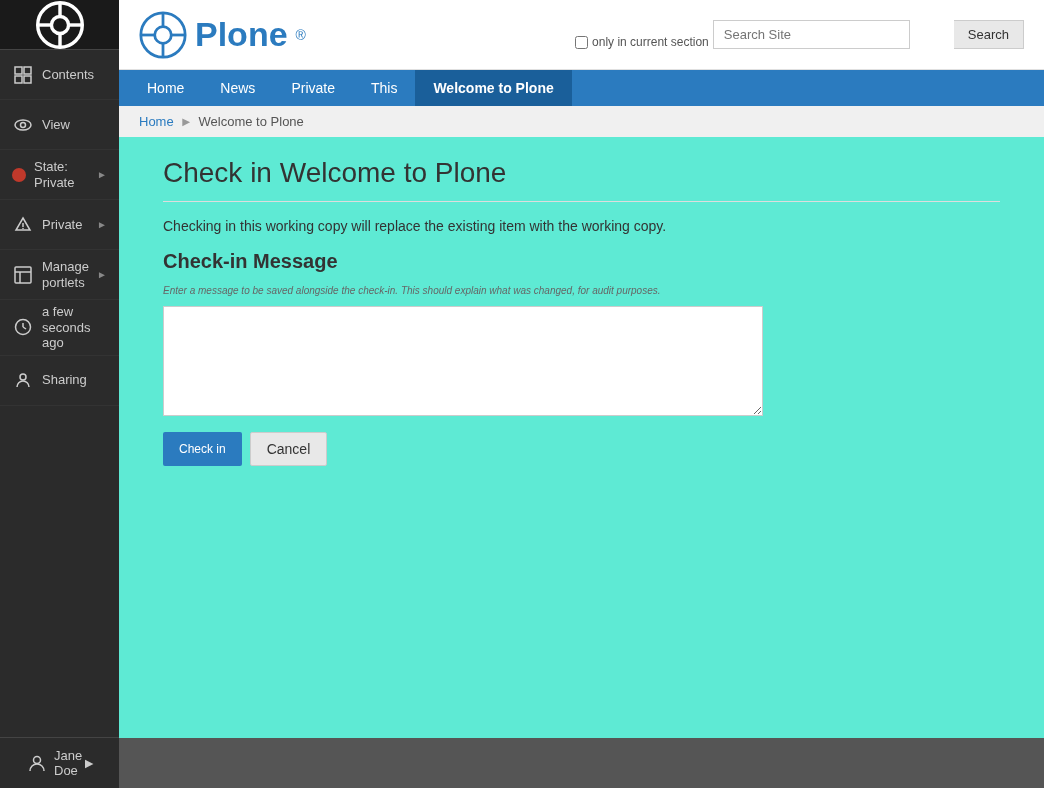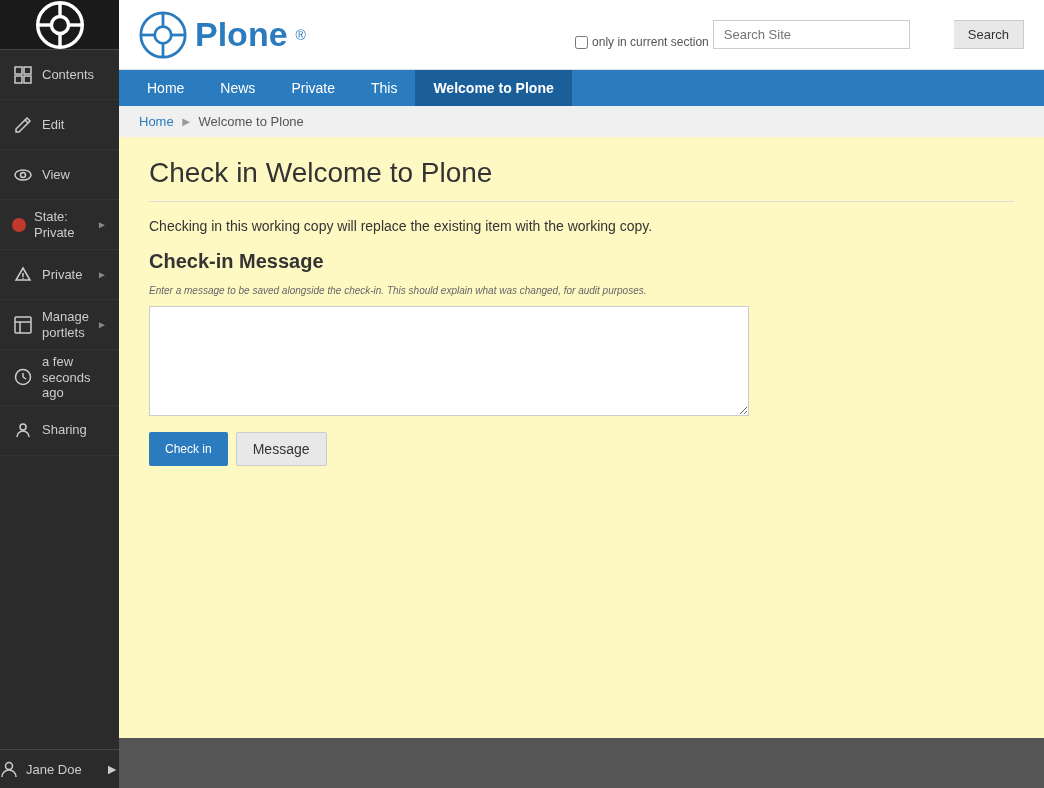--- a/index.html
+++ b/index.html
@@ -51,21 +51,21 @@
     .sidebar-item.state .dot {
       width: 14px; height: 14px;
       border-radius: 50%;
       background: #c0392b;
       margin-right: 8px;
       flex-shrink: 0;
     }
     .sidebar-bottom {
       margin-top: auto;
       border-top: 1px solid #444;
-      padding: 10px 0;
+      padding: 10px 28px;
       display: flex;
       align-items: center;
       cursor: pointer;
       color: #ccc;
     }
     .sidebar-bottom .icon { margin-right: 8px; }
 
     
     .main {
       flex: 1;
@@ -155,23 +155,23 @@
       align-items: center;
       gap: 6px;
       font-size: 13px;
       color: #555;
     }
     .breadcrumb a { color: #2b7bbf; text-decoration: none; }
     .breadcrumb-sep { color: #999; }
 
     
     .content {
-      padding: 20px 30px;
+      padding: 20px 44px;
       flex: 1;
-      background: #fef9c3;
+      background: #5eead4;
       overflow-y: auto;
     }
     .page-title {
       font-size: 28px;
       font-weight: normal;
       color: #333;
       margin-bottom: 16px;
       padding-bottom: 12px;
       border-bottom: 1px solid #ddd;
     }
@@ -255,29 +255,20 @@
       <svg width="18" height="18" viewBox="0 0 18 18" fill="none" xmlns="http://www.w3.org/2000/svg">
         <rect x="1" y="1" width="7" height="7" stroke="#ccc" stroke-width="1.5" fill="none"></rect>
         <rect x="10" y="1" width="7" height="7" stroke="#ccc" stroke-width="1.5" fill="none"></rect>
         <rect x="1" y="10" width="7" height="7" stroke="#ccc" stroke-width="1.5" fill="none"></rect>
         <rect x="10" y="10" width="7" height="7" stroke="#ccc" stroke-width="1.5" fill="none"></rect>
       </svg>
     </span>
     <span class="label">Contents</span>
   </div>
 
-  <div class="sidebar-item">
-    <span class="icon">
-      <svg width="18" height="18" viewBox="0 0 18 18" fill="none" xmlns="http://www.w3.org/2000/svg">
-        <path d="M2 13L11 4L14 7L5 16L2 16L2 13Z" stroke="#ccc" stroke-width="1.5" fill="none"></path>
-        <path d="M11 4L13 2L16 5L14 7" stroke="#ccc" stroke-width="1.5" fill="none"></path>
-      </svg>
-    </span>
-    <span class="label">Edit</span>
-  </div>
 
   <div class="sidebar-item">
     <span class="icon">
       <svg width="18" height="18" viewBox="0 0 18 18" fill="none" xmlns="http://www.w3.org/2000/svg">
         <ellipse cx="9" cy="9" rx="8" ry="5" stroke="#ccc" stroke-width="1.5" fill="none"></ellipse>
         <circle cx="9" cy="9" r="2.5" stroke="#ccc" stroke-width="1.5" fill="none"></circle>
       </svg>
     </span>
     <span class="label">View</span>
   </div>
@@ -387,18 +378,18 @@
   </div>
 
   <div class="content">
     <h1 class="page-title">Check in Welcome to Plone</h1>
     <p class="description">Checking in this working copy will replace the existing item with the working copy.</p>
     <div class="field-label">Check-in Message</div>
     <p class="field-help">Enter a message to be saved alongside the check-in. This should explain what was changed, for audit purposes.</p>
     <textarea class="checkin-textarea" style=""></textarea>
     <div class="button-row">
       <button class="btn-checkin">Check in</button>
-      <button class="btn-cancel">Message</button>
+      <button class="btn-cancel">Cancel</button>
     </div>
   </div>
 
   <div class="footer-bar"></div>
 </div>
 
 </body></html>

